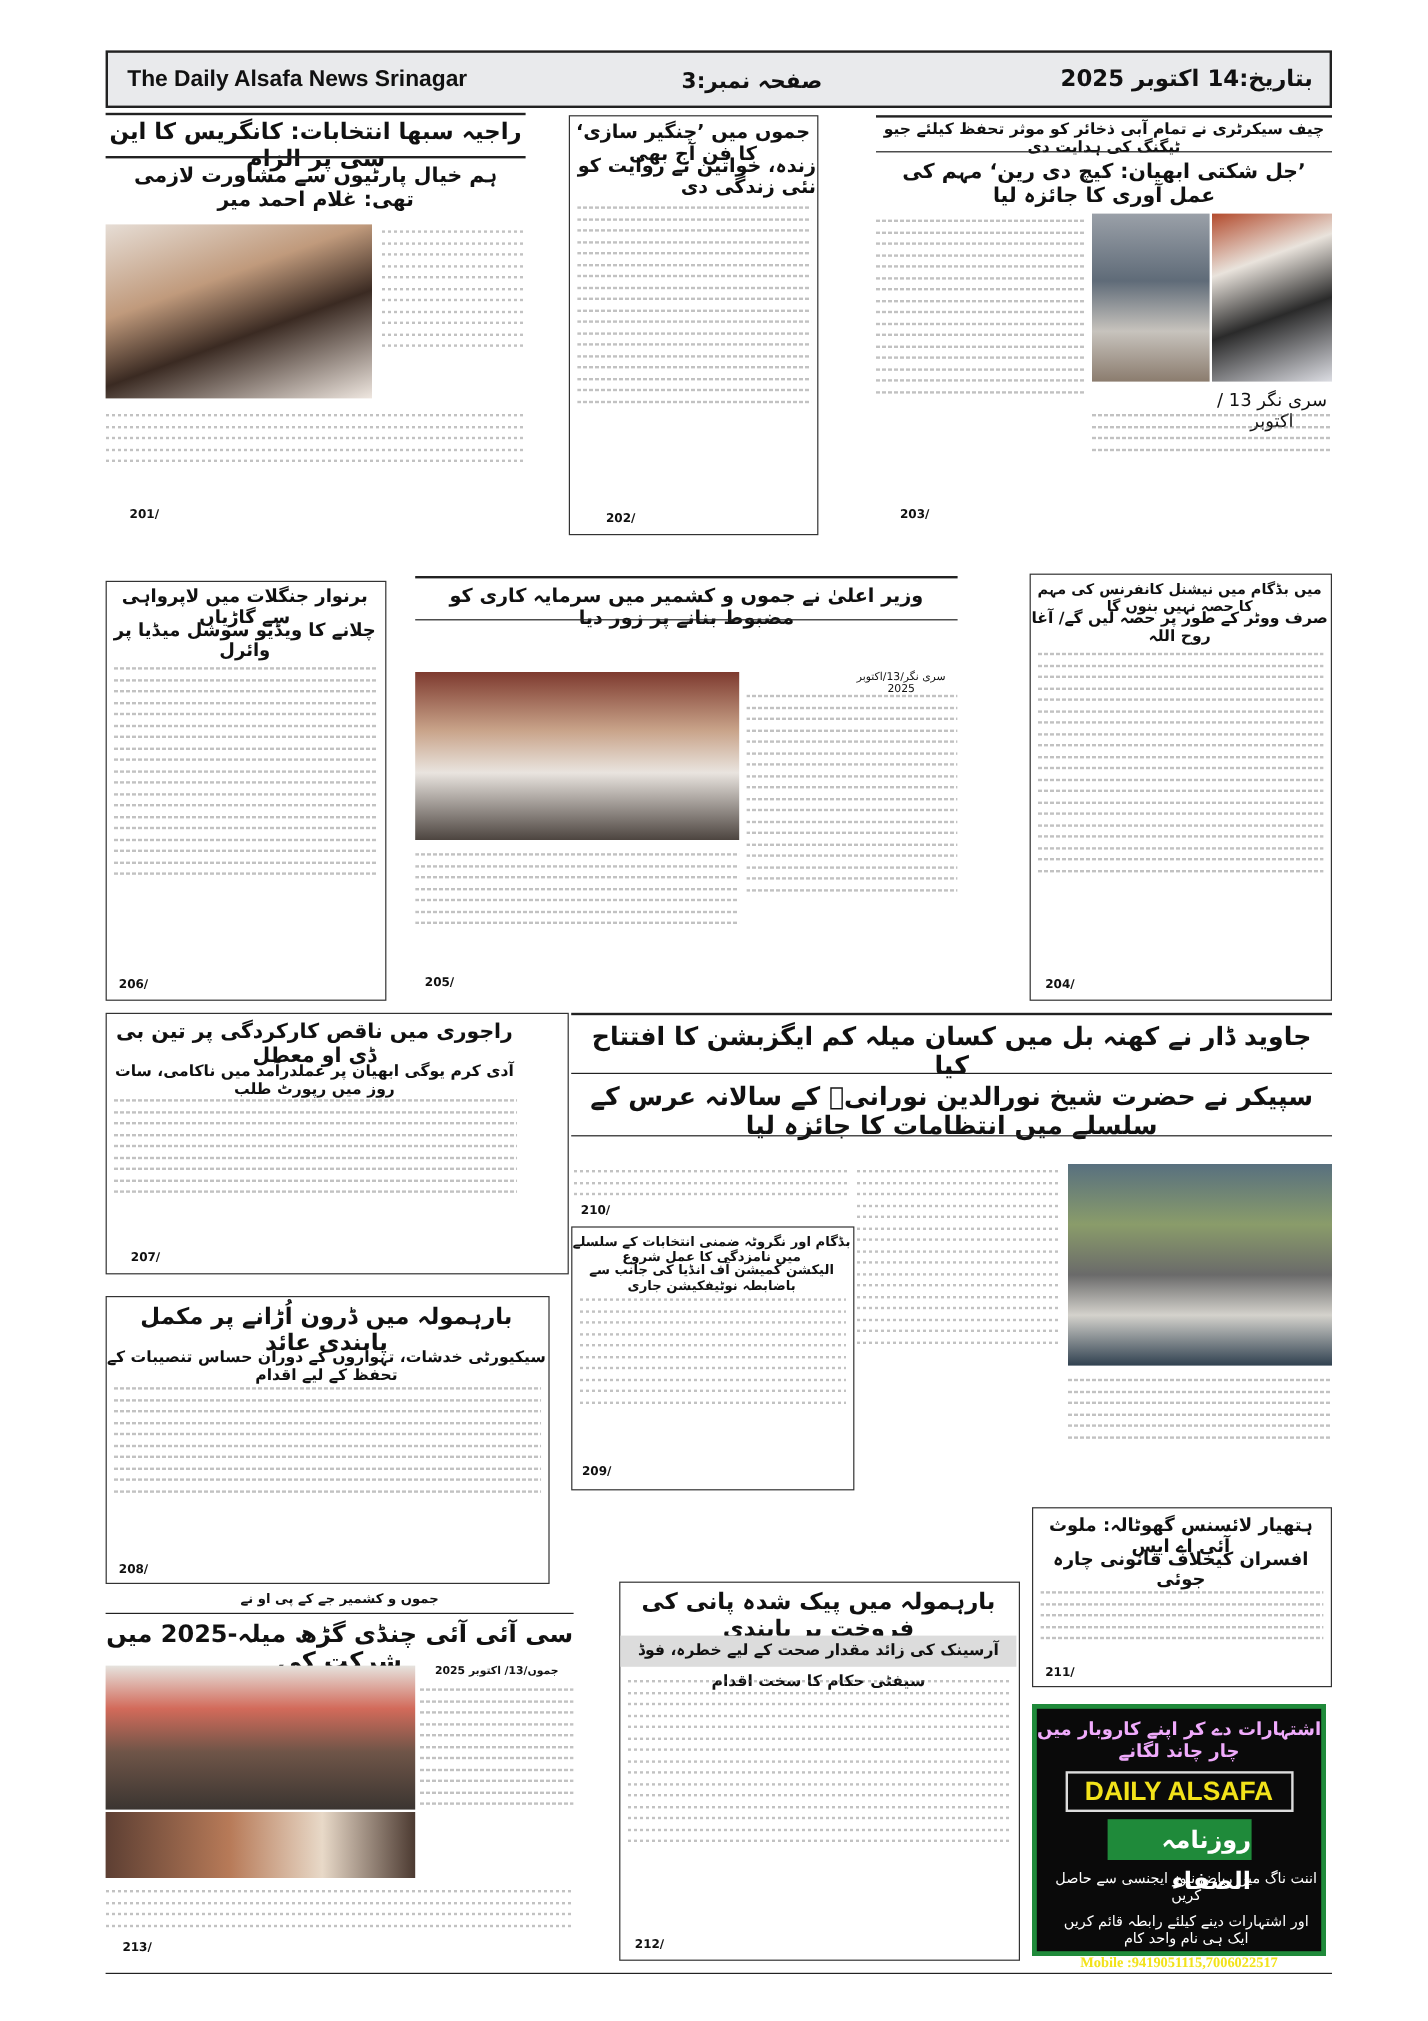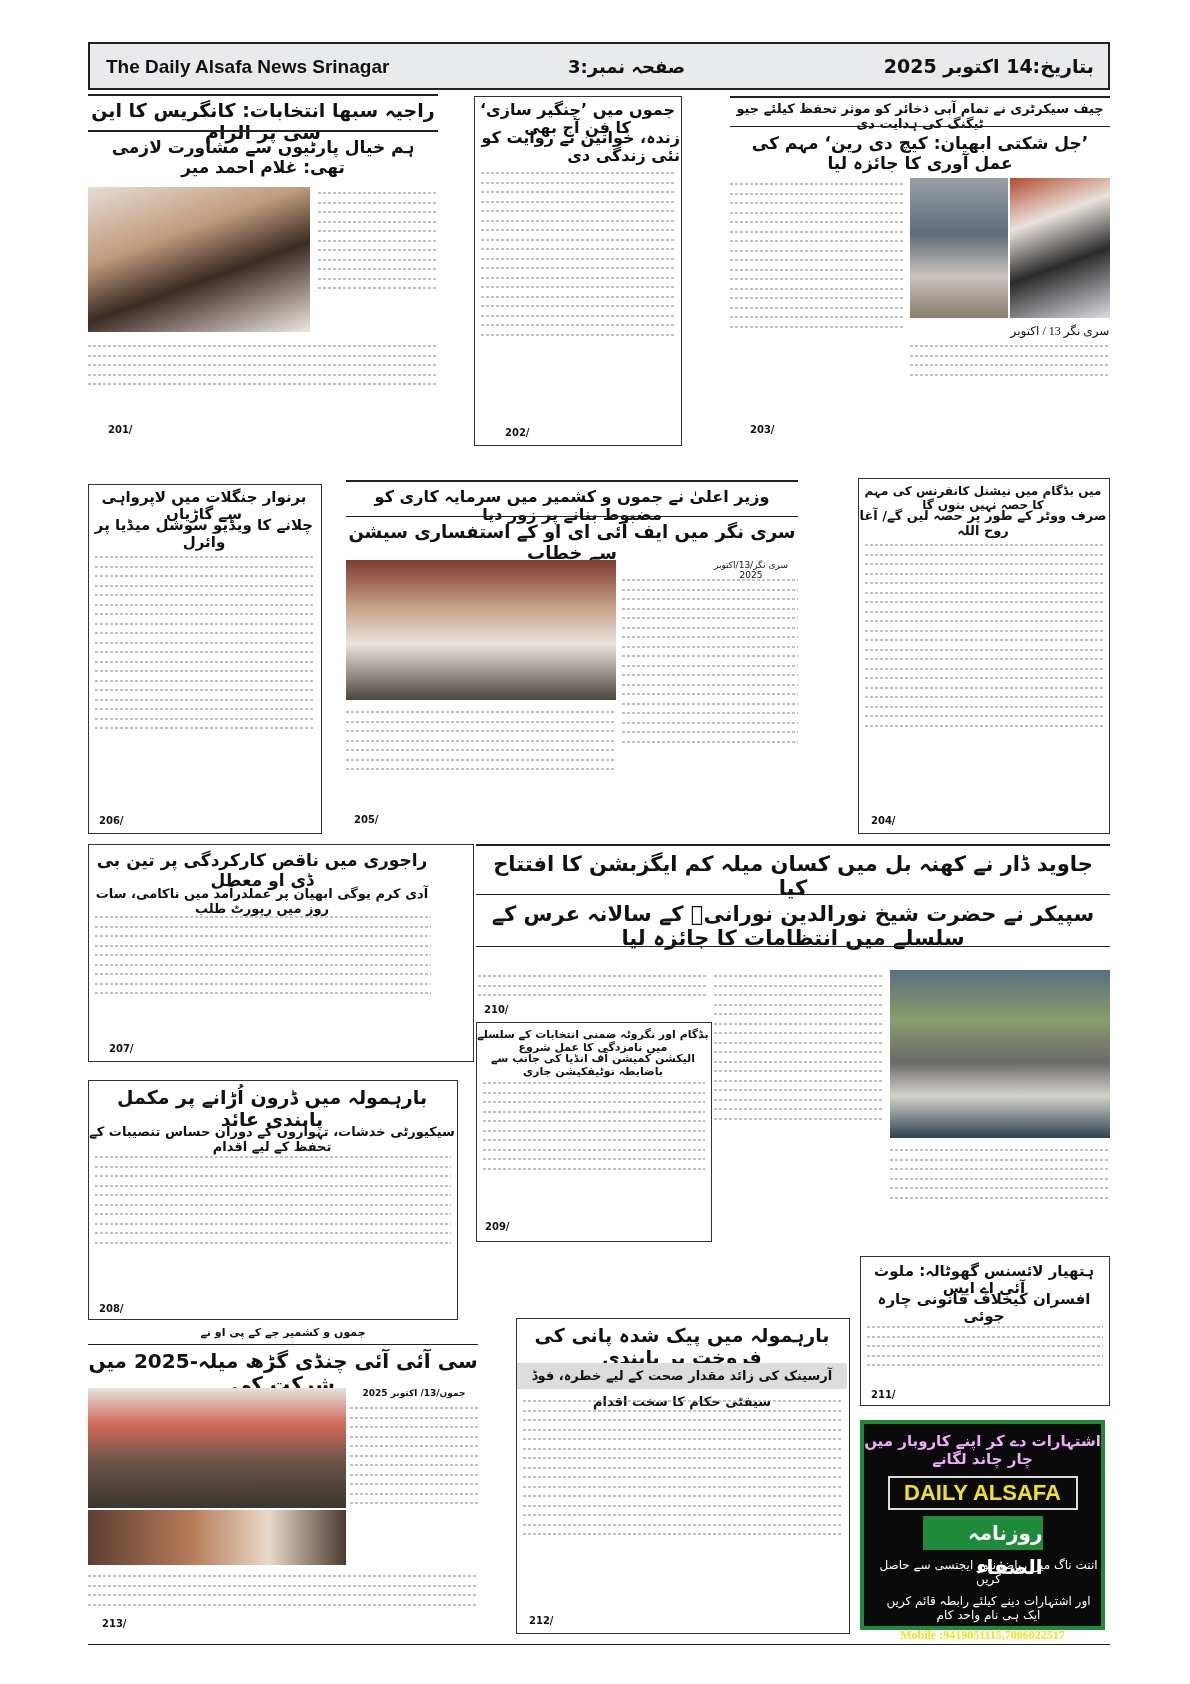--- a/index.html
+++ b/index.html
@@ -107,21 +107,21 @@
       <span class="ln"></span>
       <span class="ln"></span>
       <span class="ln"></span>
       <span class="ln"></span>
       <span class="ln"></span>
       <span class="ln"></span>
       <span class="ln"></span>
       <span class="ln"></span>
       <span class="ln"></span>
     </div>
-  <div class="abs rtl" style="left:280px;top:232px;width:100px;font-size:12px;font-family:Liberation Serif, serif;">سری نگر 13 / اکتوبر</div>
+  <div class="abs rtl" style="left:280px;top:232px;width:100px;font-size:15px;">سری نگر 13 / اکتوبر</div>
   <div class="abs col-text" style="left:180px;top:248px;width:200px;height:80px;">
       <span class="ln"></span>
       <span class="ln"></span>
       <span class="ln"></span>
       <span class="ln"></span>
     </div>
   <div class="abs code" style="left:20px;top:332px;">203/</div>
 </div>
 
 <div class="abs box" style="left:88px;top:484px;width:234px;height:350px;">
@@ -148,21 +148,20 @@
       <span class="ln"></span>
       <span class="ln"></span>
     </div>
   <div class="abs code" style="left:10px;top:330px;">206/</div>
 </div>
 
 <div class="abs" style="left:346px;top:478px;width:452px;height:360px;">
   <div class="hr abs" style="left:0;top:2px;width:452px;"></div>
   <div class="abs rtl headline" style="left:0;top:10px;width:452px;font-size:16px;">وزیر اعلیٰ نے جموں و کشمیر میں سرمایہ کاری کو مضبوط بنانے پر زور دیا</div>
   <div class="hr abs" style="left:0;top:38px;width:452px;height:1px;"></div>
-  <div class="abs rtl headline" style="left:0;top:44px;width:452px;font-size:18px;">سری نگر میں ایف آئی ای او کے استفساری سیشن سے خطاب</div>
   <div class="abs photo" style="left:0;top:82px;width:270px;height:140px;background:linear-gradient(180deg,#7e3a2f 0%,#c9a48a 35%,#e9e4df 60%,#4d4540 100%);"></div>
   <div class="abs rtl" style="left:360px;top:82px;width:90px;font-size:9px;">سری نگر/13/اکتوبر 2025</div>
   <div class="abs col-text" style="left:276px;top:96px;width:176px;height:250px;">
       <span class="ln"></span>
       <span class="ln"></span>
       <span class="ln"></span>
       <span class="ln"></span>
       <span class="ln"></span>
       <span class="ln"></span>
       <span class="ln"></span>

